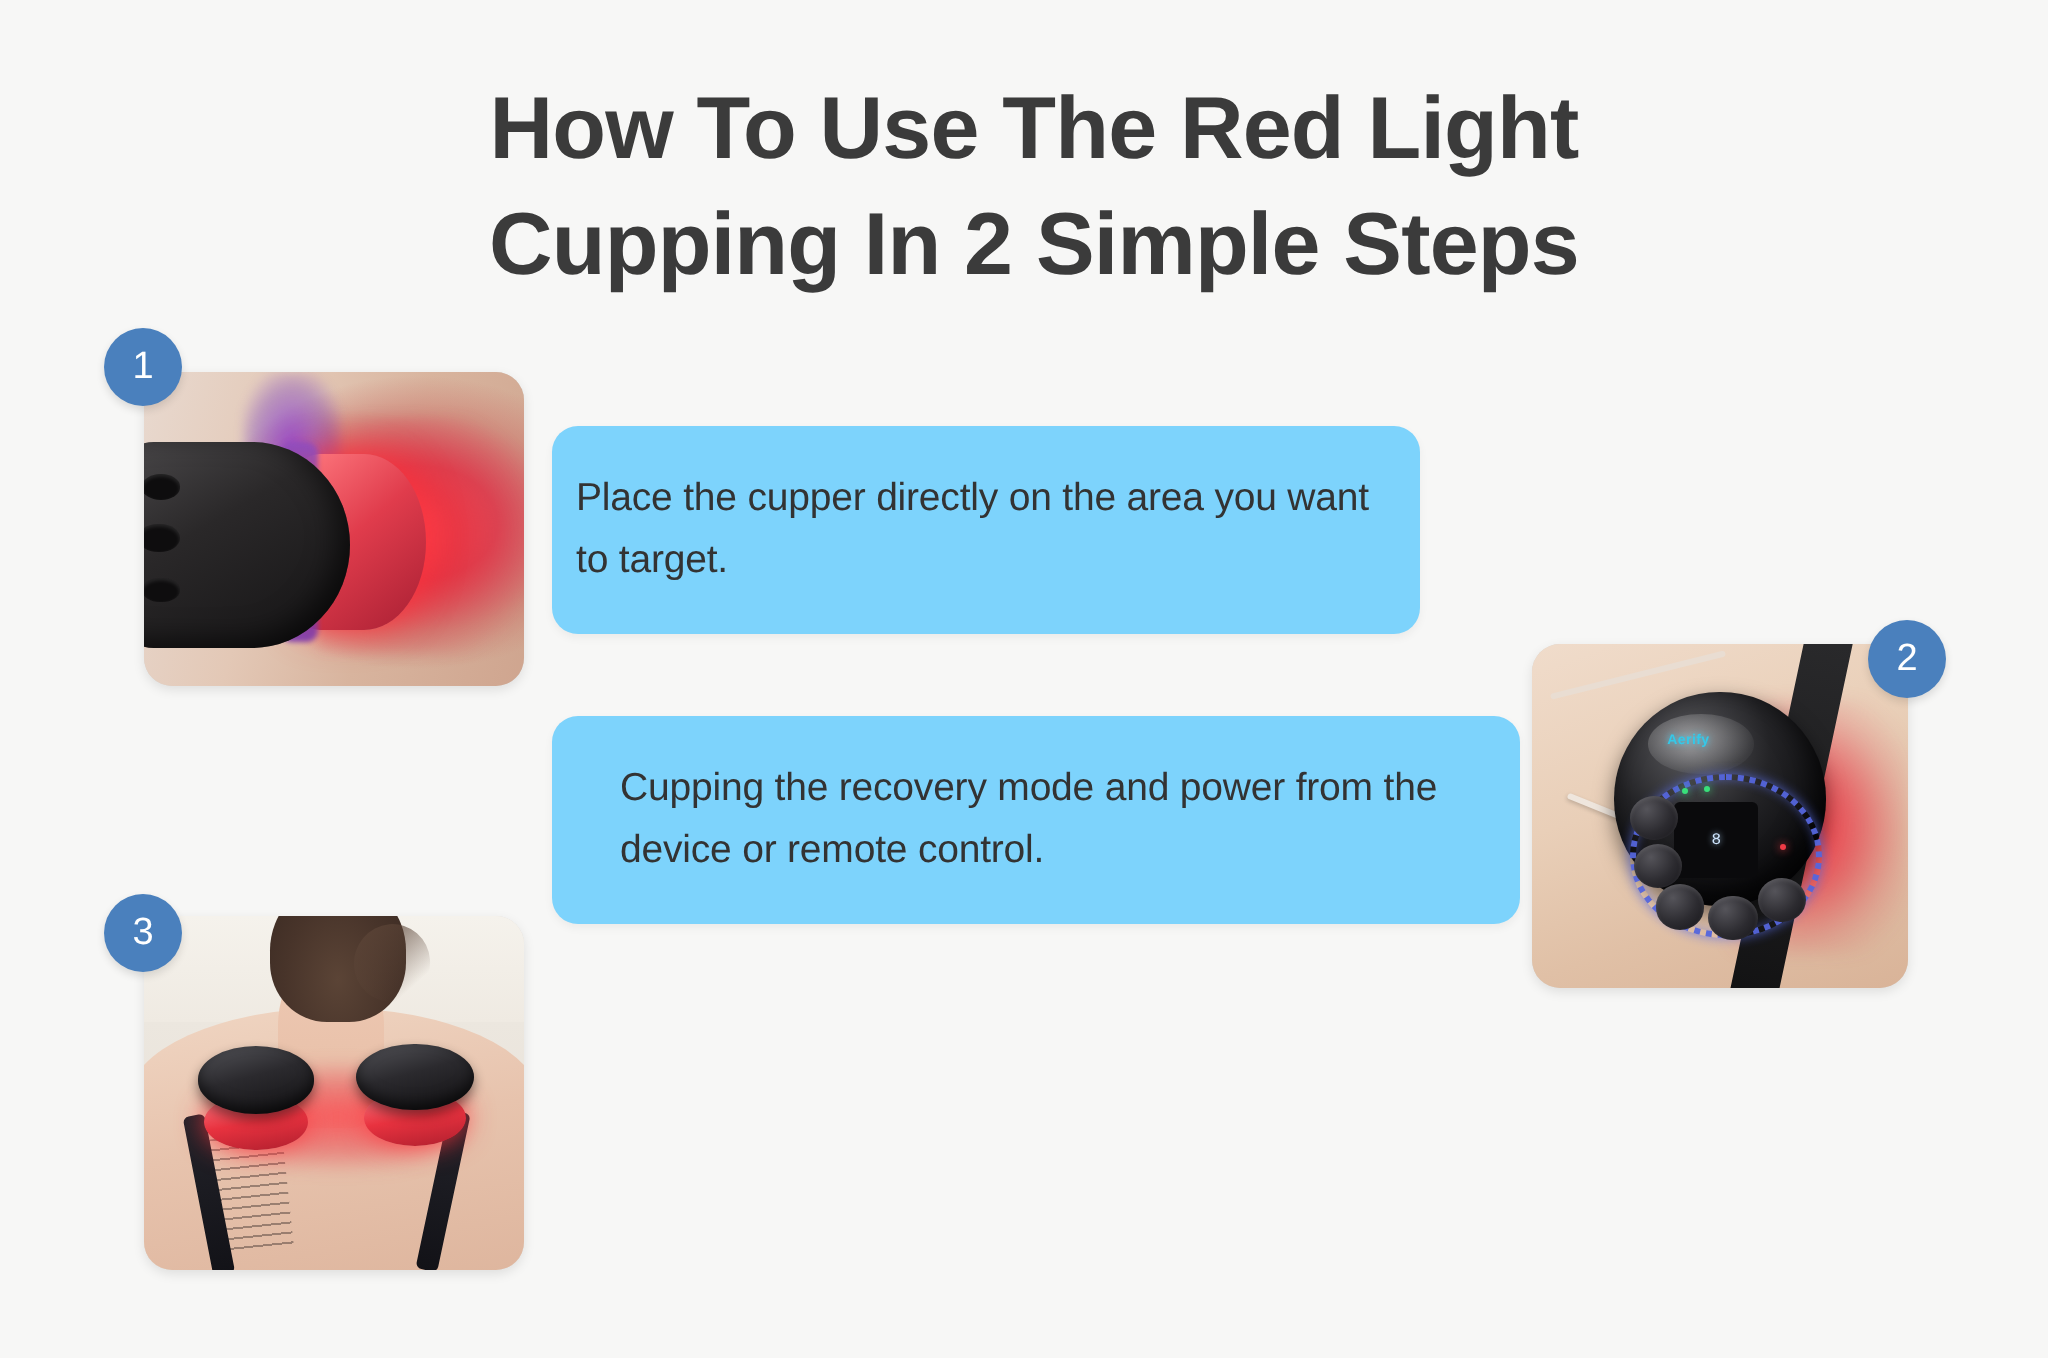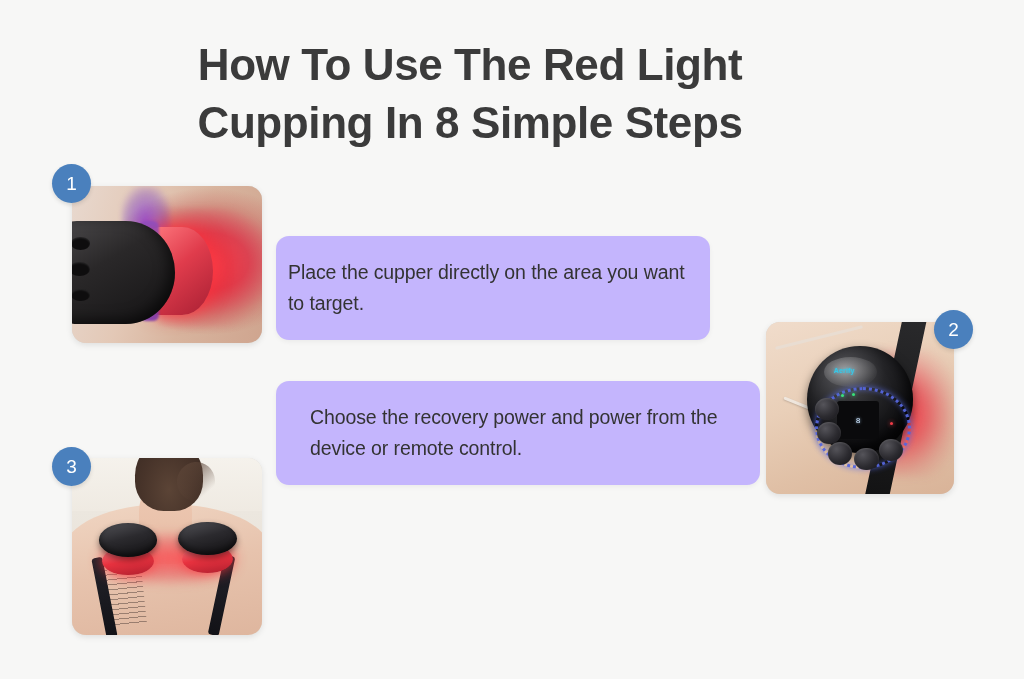--- a/index.html
+++ b/index.html
@@ -28,20 +28,21 @@
     left: 0;
     top: 36px;
     width: 940px;
     text-align: center;
     color: #3b3b3b;
     font-family: "Liberation Sans", sans-serif;
     font-weight: bold;
     font-size: 44px;
     line-height: 58px;
     letter-spacing: -0.4px;
+    padding-left: 47px;
   }
   .title .line { display: block; }
 
   
   .photo {
     position: absolute;
     border-radius: 14px;
     overflow: hidden;
     background: #d8d2cc;
     box-shadow: 0 2px 6px rgba(0,0,0,0.10);
@@ -61,26 +62,25 @@
     display: flex;
     align-items: center;
     justify-content: center;
     box-shadow: 0 2px 4px rgba(0,0,0,0.12);
     z-index: 5;
   }
 
   
   .textcard {
     position: absolute;
-    background: #c4b5fd;
+    background: #7dd3fc;
     border-radius: 13px;
     box-shadow: 0 2px 5px rgba(0,0,0,0.05);
     display: flex;
     align-items: center;
-    margin-top: 23px;
   }
   .textcard p {
     margin: 0;
     color: #333333;
     font-family: "Liberation Sans", sans-serif;
     font-size: 19.5px;
     line-height: 31px;
     letter-spacing: -0.1px;
   }
 
@@ -326,21 +326,21 @@
     background: linear-gradient(180deg, #f5f2ec 0%, #efeae2 100%);
   }
 </style>
 </head>
 <body>
 
 <div class="canvas">
 
   <div class="title">
     <span class="line">How To Use The Red Light</span>
-    <span class="line">Cupping In 8 Simple Steps</span>
+    <span class="line">Cupping In 2 Simple Steps</span>
   </div>
 
   <div class="photo" id="photo1">
     <div class="p1-skin"></div>
     <div class="p1-glow"></div>
     <div class="p1-violet"></div>
     <div class="p1-cup"></div>
     <div class="p1-ring"></div>
     <div class="p1-body">
       <div class="p1-btn" style="left:12%;top:16%;width:16%;height:12%;"></div>
@@ -374,21 +374,21 @@
     <div class="p2-k" style="left:26%;top:44%;"></div>
     <div class="p2-k" style="left:27%;top:58%;"></div>
     <div class="p2-k" style="left:33%;top:70%;"></div>
     <div class="p2-k" style="left:47%;top:73%;"></div>
     <div class="p2-k" style="left:60%;top:68%;"></div>
   </div>
   <div class="badge" id="badge2" style="left:934px; top:310px;">
     <span>2</span>
   </div>
   <div class="textcard" id="card2">
-    <p>Choose the recovery power and power from the device or remote control.</p>
+    <p>Cupping the recovery mode and power from the device or remote control.</p>
   </div>
 
   <div class="photo" id="photo3">
     <div class="p3-bg"></div>
     <div class="p3-wall"></div>
     <div class="p3-body"></div>
     <div class="p3-neck"></div>
     <div class="p3-hair"></div>
     <div class="p3-hair2"></div>
     <div class="p3-tattoo"></div>

